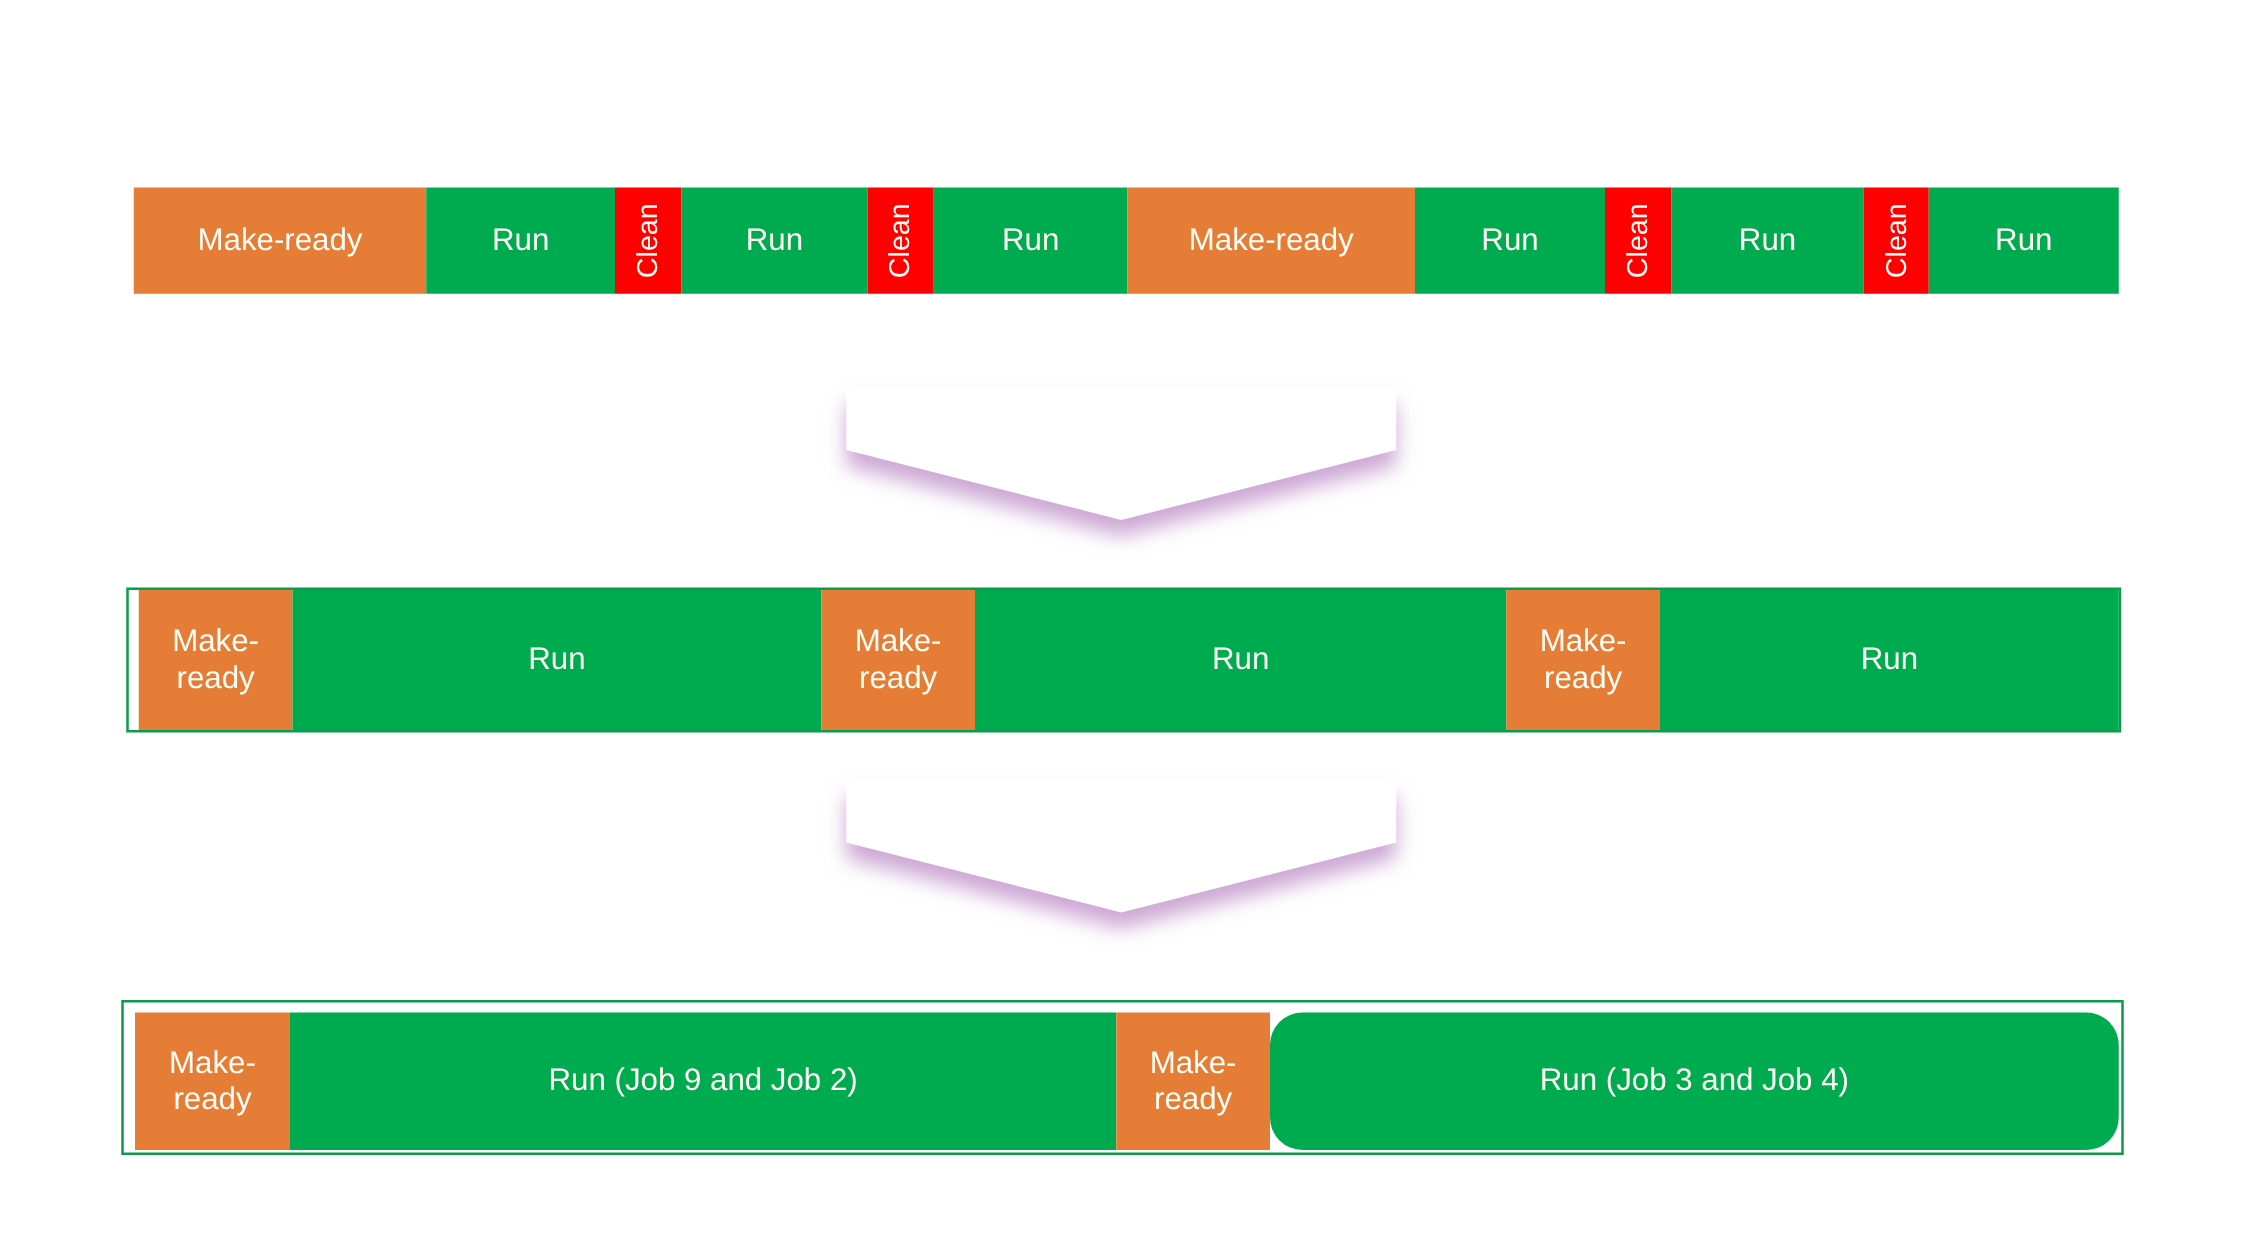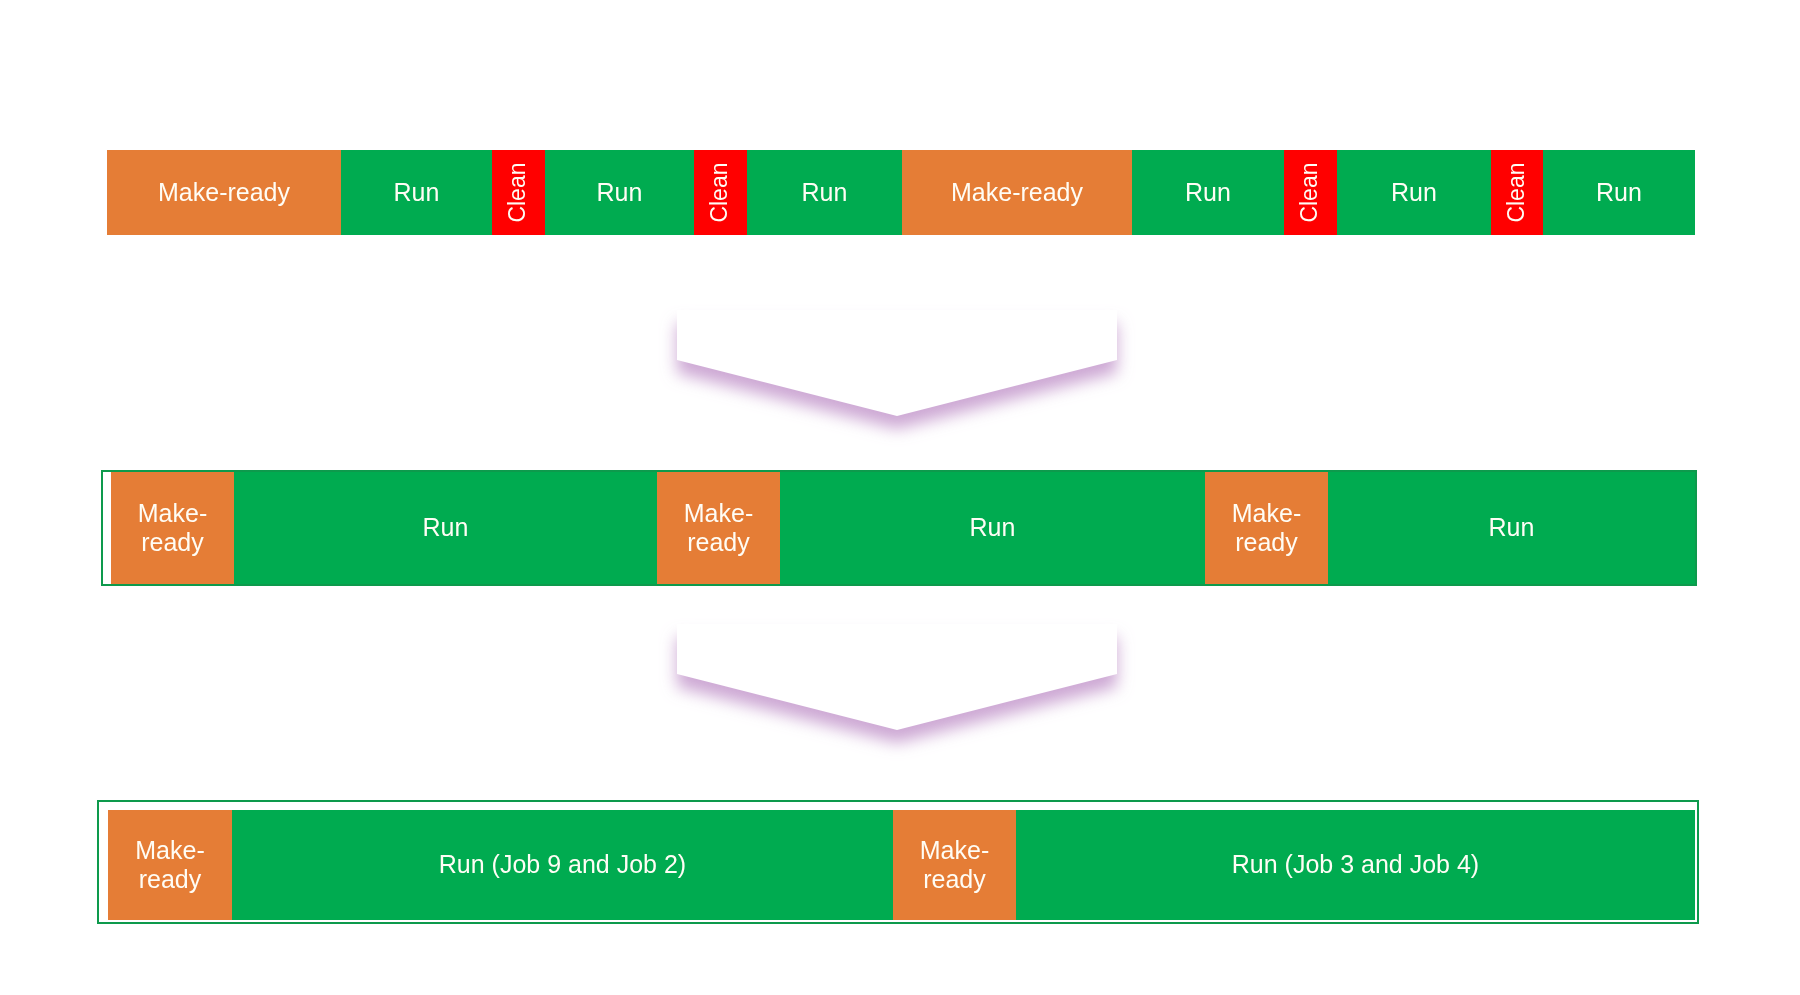--- a/index.html
+++ b/index.html
@@ -144,18 +144,18 @@
   <div class="bar-row" style="left:108px; top:810px; height:110px;">
       <div class="seg make-ready" style="width: 124px;">
         <span>Make-<br>ready</span>
       </div>
       <div class="seg run" style="width: 661px;">
         <span>Run (Job 9 and Job 2)</span>
       </div>
       <div class="seg make-ready" style="width: 123px;">
         <span>Make-<br>ready</span>
       </div>
-      <div class="seg run" style="width: 679px;">
+      <div class="seg run" style="width: 679px; border-radius: 26px;">
         <span>Run (Job 3 and Job 4)</span>
       </div>
     </div>
 
 </div>
 
 </body></html>

